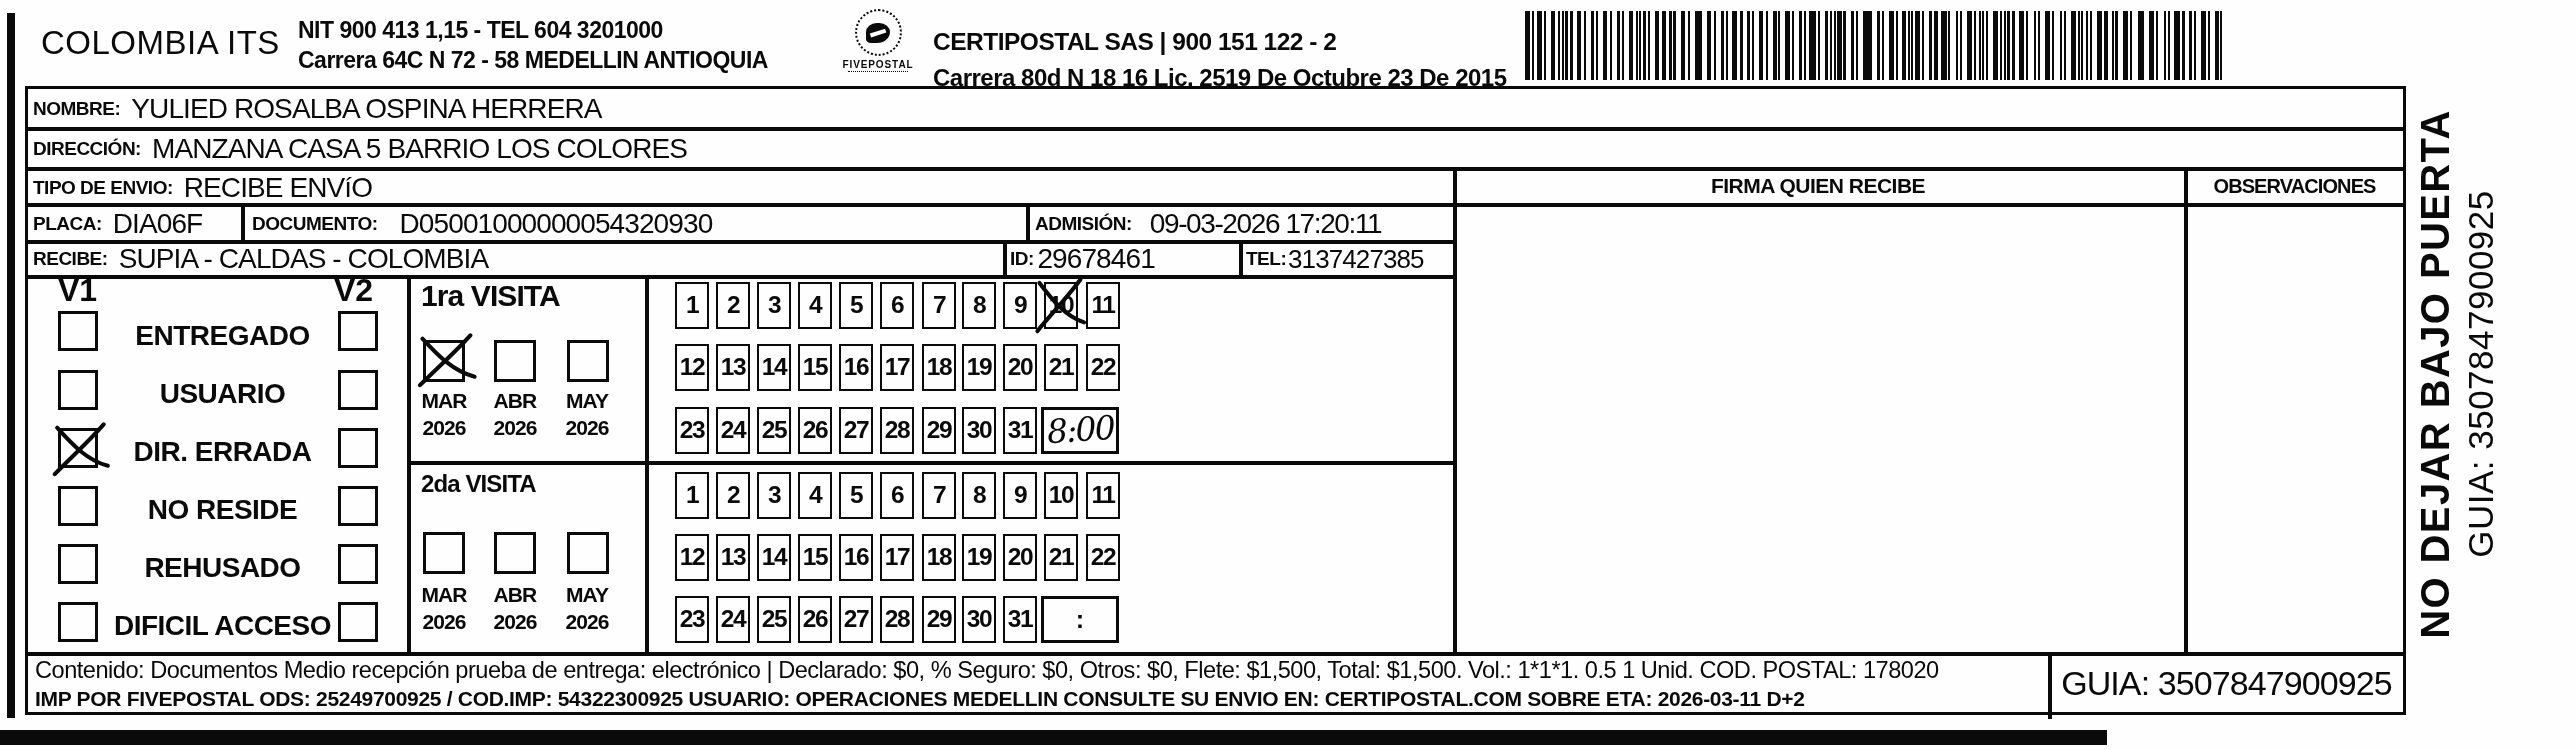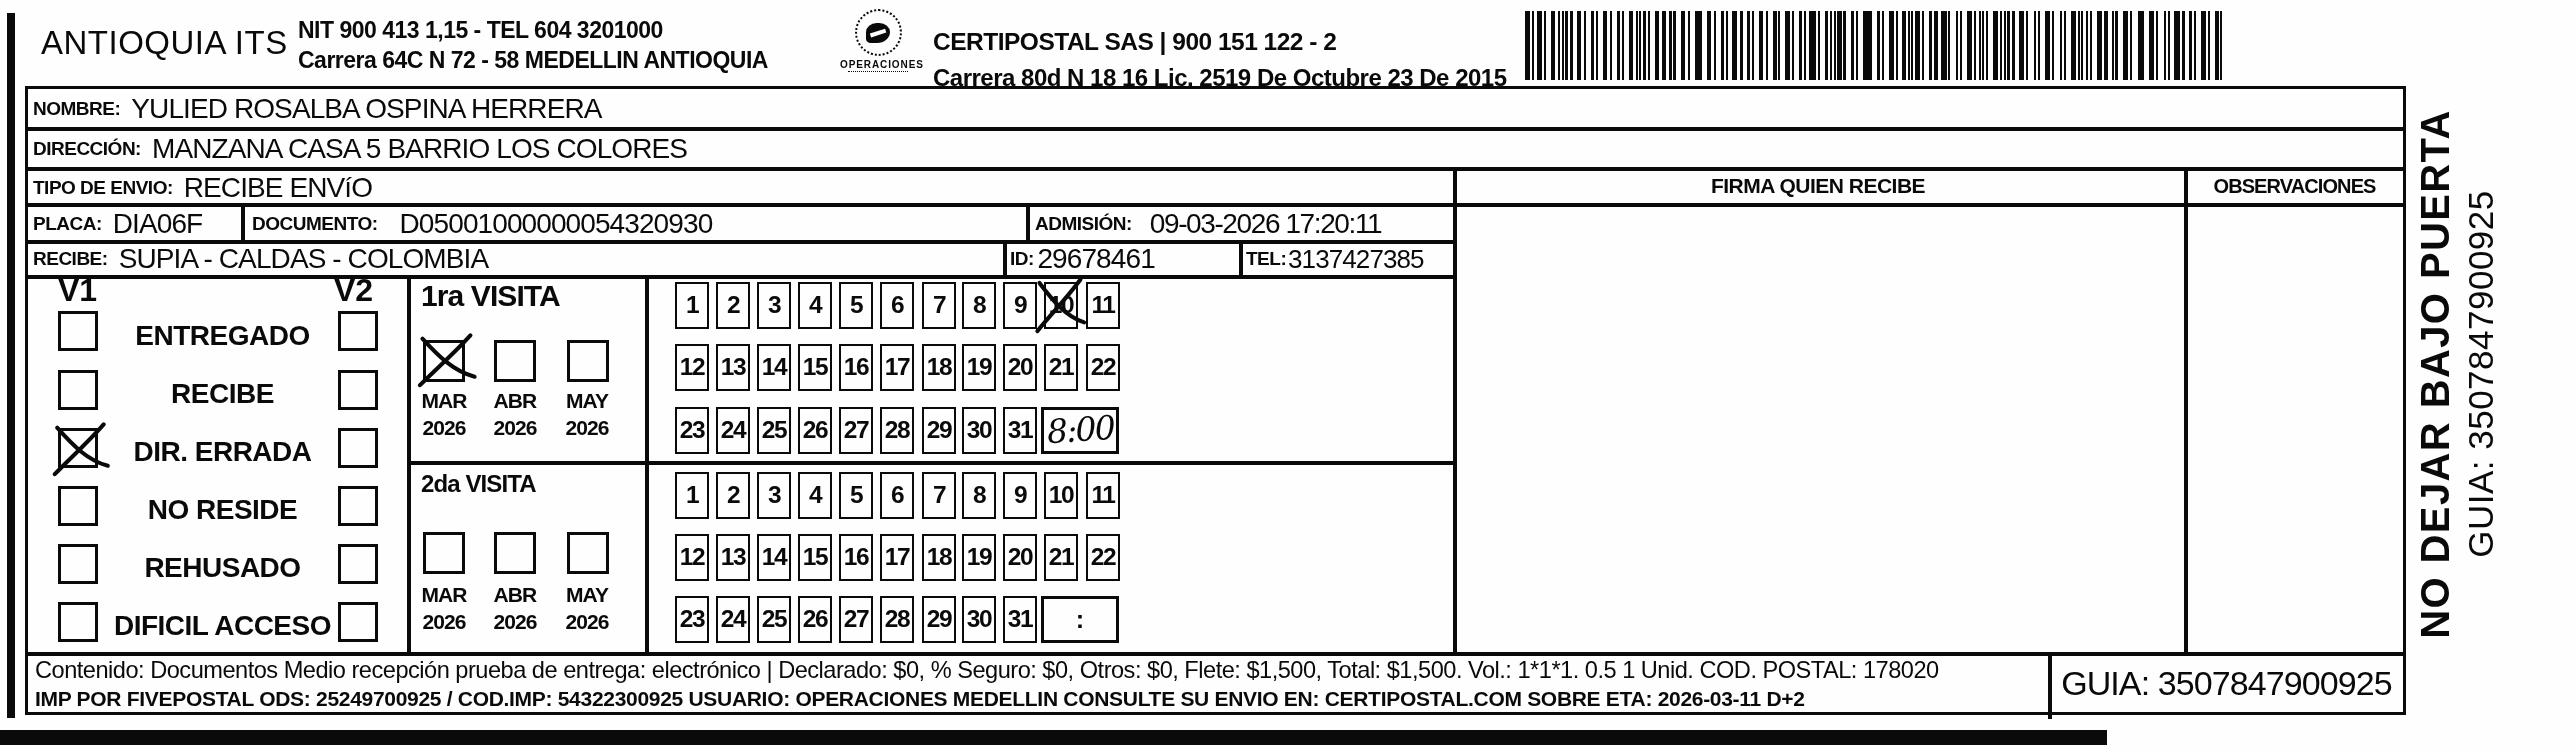--- a/index.html
+++ b/index.html
@@ -80,30 +80,30 @@
   .side2{font-size:35px;text-align:center;line-height:44px;letter-spacing:0.5px;}
 </style>
 </head>
 <body>
 
 <div class="sheet">
 
   <div class="artifact-left"></div>
   <div class="artifact-bottom"></div>
 
-  <div class="abs" id="h-consorcio">ANTIOQUIA ITS</div>
+  <div class="abs" id="h-consorcio">COLOMBIA ITS</div>
   <div class="abs" id="h-nit">
     <div>NIT 900 413 1,15 - TEL 604 3201000</div>
     <div>Carrera 64C N 72 - 58 MEDELLIN ANTIOQUIA</div>
   </div>
   <div class="abs" id="h-logo">
     <div class="logo-circle">
       <div class="logo-glyph"></div>
     </div>
-    <div class="logo-text">OPERACIONES</div>
+    <div class="logo-text">FIVEPOSTAL</div>
     <div class="logo-tagline"></div>
   </div>
   <div class="abs" id="h-right">
     <div class="h-right1">CERTIPOSTAL SAS | 900 151 122 - 2</div>
     <div class="h-right2">Carrera 80d N 18 16  Lic. 2519 De Octubre 23 De 2015</div>
   </div>
   <div class="abs" id="barcode"></div>
 
   <div class="form-outline"></div>
   <div id="grid-lines">
@@ -162,21 +162,21 @@
     <span class="fvalue">3137427385</span>
   </div>
 
   <div class="abs" id="v1-header">V1</div>
   <div class="abs" id="v2-header">V2</div>
   <div id="status-rows">
       <div class="cbox" style="left: 58px; top: 311px;"></div>
       <div class="optlabel" style="top: 320px;">ENTREGADO</div>
       <div class="cbox" style="left: 338px; top: 311px;"></div>
       <div class="cbox" style="left: 58px; top: 370px;"></div>
-      <div class="optlabel" style="top: 378px;">RECIBE</div>
+      <div class="optlabel" style="top: 378px;">USUARIO</div>
       <div class="cbox" style="left: 338px; top: 370px;"></div>
       <div class="cbox" style="left: 58px; top: 428px;"></div>
       <svg viewBox="0 0 66 62" width="60" height="56" class="xmark" style="left: 51px; top: 421px;">
         <path d="M 6.6000000000000005,7.4399999999999995 C 23.099999999999998,26.04 39.6,43.4 62.699999999999996,49.6" fill="none" stroke="#0a0a0a" stroke-width="4.5" stroke-linecap="round"></path>
         <path d="M 58.08,3.7199999999999998 C 40.92,23.56 19.8,42.160000000000004 3.96,58.9" fill="none" stroke="#0a0a0a" stroke-width="4.5" stroke-linecap="round"></path>
       </svg>
       <div class="optlabel" style="top: 436px;">DIR. ERRADA</div>
       <div class="cbox" style="left: 338px; top: 428px;"></div>
       <div class="cbox" style="left: 58px; top: 486px;"></div>
       <div class="optlabel" style="top: 494px;">NO RESIDE</div>

